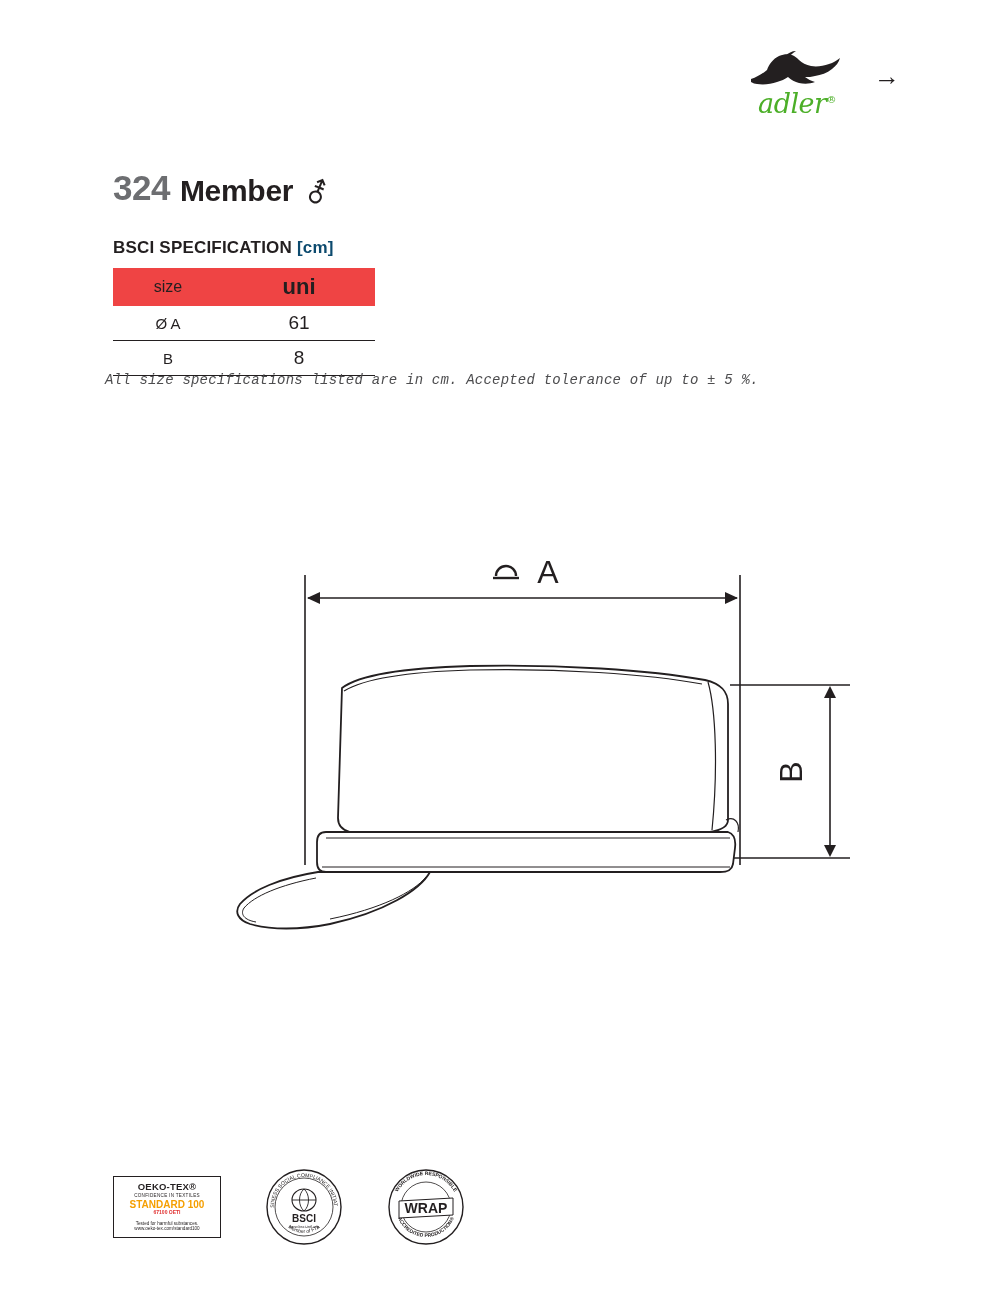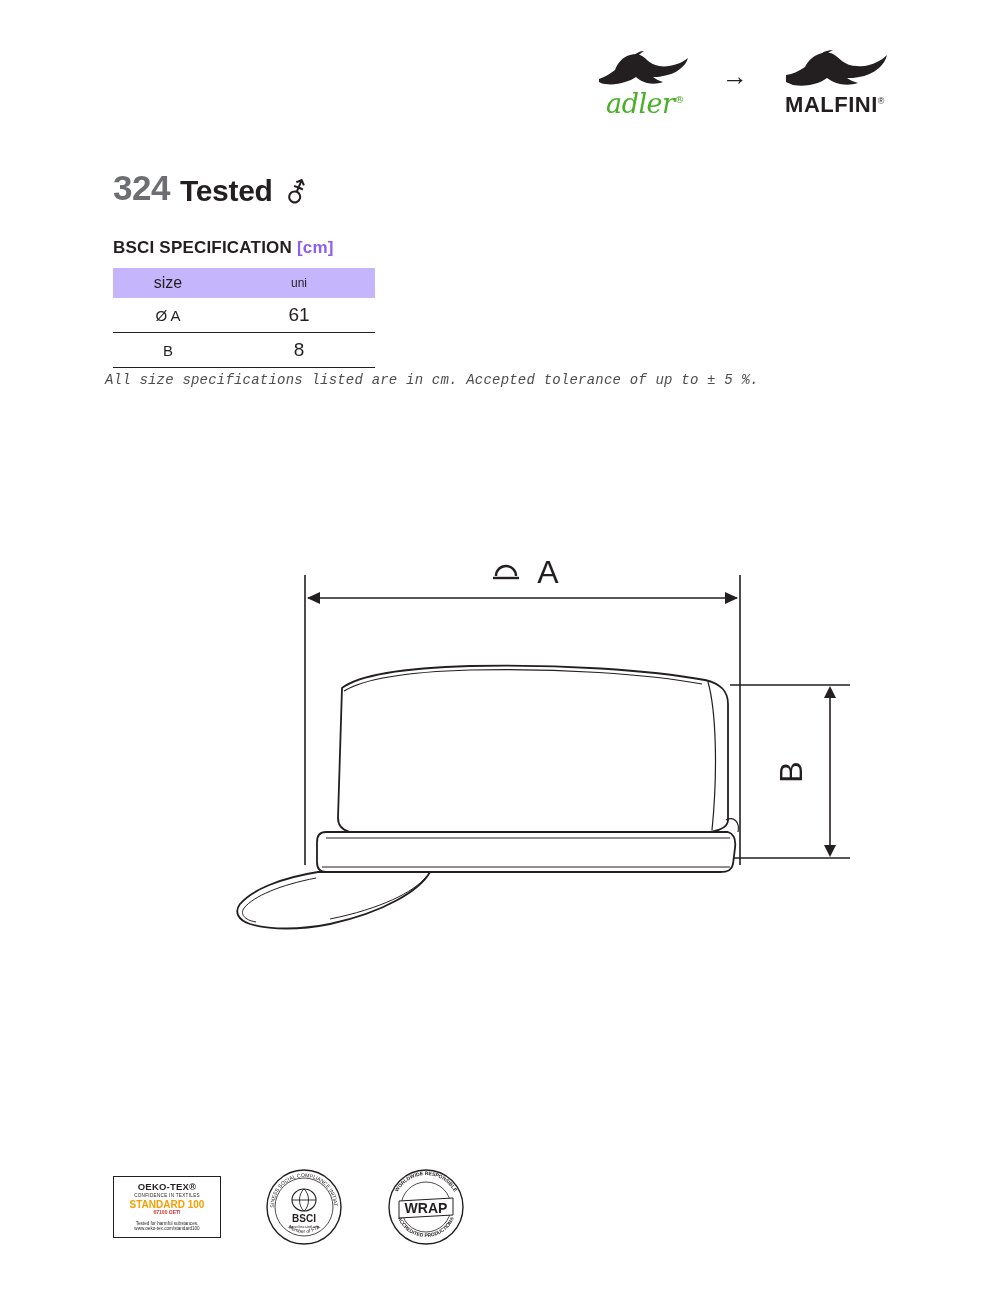--- a/index.html
+++ b/index.html
@@ -104,44 +104,44 @@
 
   
   .spec-heading {
     position: absolute;
     left: 113px;
     top: 238px;
     font-size: 17px;
     font-weight: bold;
     letter-spacing: 0.2px;
   }
-  .spec-heading .unit { color: #8b5cf6; font-weight: bold; }
+  .spec-heading .unit { color: #0c4a6e; font-weight: bold; }
 
   .spec-table {
     position: absolute;
     left: 113px;
     top: 268px;
     width: 262px;
     border-collapse: collapse;
     font-size: 15px;
   }
   .spec-table th, .spec-table td {
     padding: 6px 0 6px 0;
     text-align: center;
   }
-  .spec-table thead tr { background: #c4b5fd; }
+  .spec-table thead tr { background: #ef4444; }
   .spec-table thead th.label {
     font-weight: normal;
     color: #231f20;
     width: 110px;
     font-size: 16px;
   }
   .spec-table thead th.val {
-    font-weight: normal;
-    font-size: 12px;
+    font-weight: bold;
+    font-size: 22px;
   }
   .spec-table tbody tr { border-bottom: 1px solid #231f20; }
   .spec-table tbody td.label {
     font-weight: normal;
     font-size: 15px;
     width: 110px;
   }
   .spec-table tbody td.val {
     font-size: 19px;
   }
@@ -203,34 +203,25 @@
       <path fill="#231f20" d="M2 31c6-2 11-5 16-9 2-6 6-11 12-14 5-2 9-2 13-1 3 1 5 3 7 5 3 3 7 5 12 6 6 1 12 0 18-2 4-1 8-4 11-6-1 4-4 8-8 11-5 4-11 6-17 7-3 1-7 1-10 1 3 2 6 4 10 5-5 2-11 2-16 1-4-1-8-3-11-6-3 2-7 4-11 5-6 2-13 3-20 2-2 0-4-1-6-2z"></path>
       <path fill="#231f20" d="M36 8c3-3 7-5 11-5-3 2-6 4-8 7z"></path>
     </svg>
     <div class="wordmark">
       <span>adler</span><sup>®</sup>
     </div>
   </div>
 
   <div class="arrow-glyph">→</div>
 
-  <div class="brand-malfini">
-    <svg class="bird" viewBox="0 0 104 44">
-      <path fill="#231f20" d="M3 26c7-1 13-4 19-8 3-6 8-11 14-13 5-2 10-2 14 0 4 2 6 5 9 7 4 3 9 5 15 5 7 1 14-1 20-4 4-2 7-4 10-7-1 5-4 9-8 13-6 5-13 8-20 9-4 1-8 1-12 1 3 2 7 4 11 5-6 2-12 2-18 1-5-1-9-3-13-6-4 3-8 5-13 6-7 2-14 2-21 1-2-1-5-2-7-3z"></path>
-      <path fill="#231f20" d="M38 5c3-3 8-4 12-4-4 2-7 4-9 7z"></path>
-    </svg>
-    <div class="wordmark">
-      <span>MALFINI</span><sup>®</sup>
-    </div>
-  </div>
 </div>
 
 <div class="title-row">
   <span class="title-code">324</span>
-  <span class="title-name">Tested</span>
+  <span class="title-name">Member</span>
   <span class="title-gender">⚦</span>
 </div>
 
 <div class="spec-heading">
   <span>BSCI SPECIFICATION</span>
   <span class="unit">[cm]</span>
 </div>
 
 <table class="spec-table">
   <thead>

